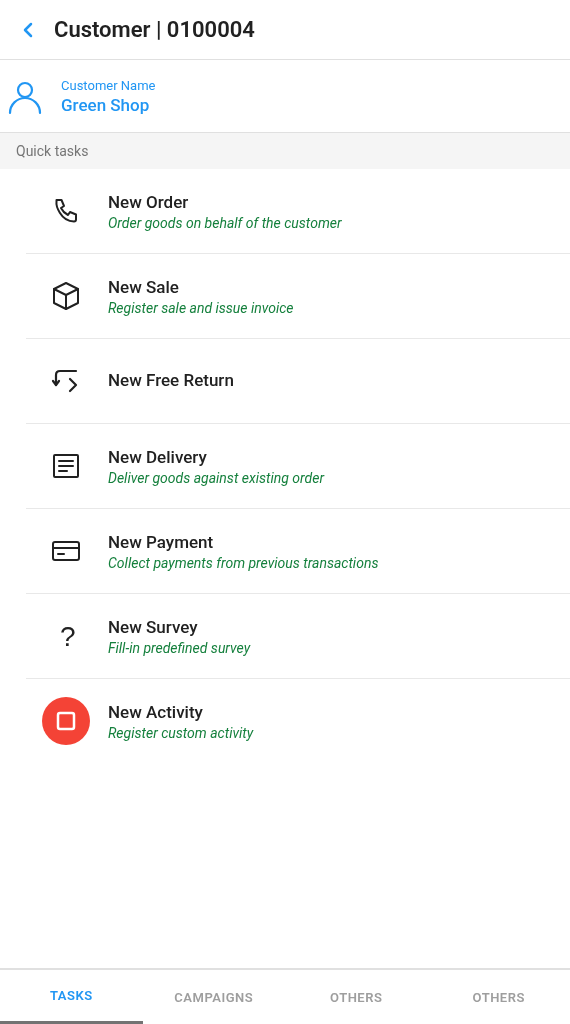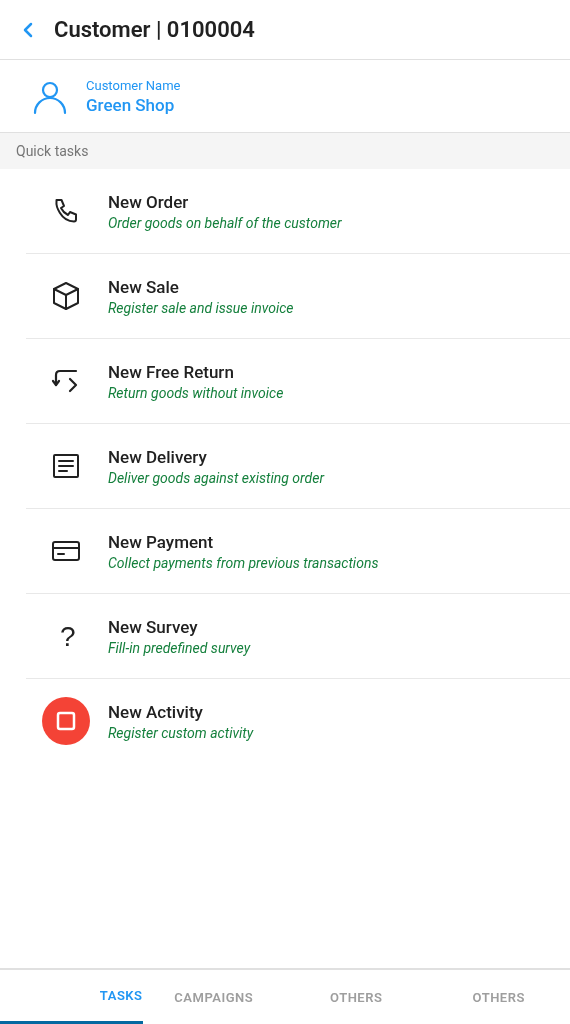--- a/index.html
+++ b/index.html
@@ -40,21 +40,21 @@
     .header-title {
       font-size: 22px;
       font-weight: 600;
       color: #212121;
     }
 
     
     .customer-info {
       display: flex;
       align-items: center;
-      padding: 14px 28px;
+      padding: 14px 3px;
       background: #ffffff;
       border-bottom: 1px solid #e0e0e0;
     }
 
     .customer-avatar {
       width: 44px;
       height: 44px;
       display: flex;
       align-items: center;
       justify-content: center;
@@ -182,22 +182,21 @@
       justify-content: center;
       cursor: pointer;
       font-size: 13px;
       font-weight: 600;
       letter-spacing: 0.5px;
       color: #9e9e9e;
     }
 
     .nav-item.active {
       color: #2196F3;
-      border-bottom: 3px solid #0369a1;
-      justify-content: flex-end;
+      border-bottom: 3px solid #737373;
     }
 
     .page-content {
       padding-bottom: 56px;
     }
   </style>
 </head>
 <body>
 
 <div class="page-content">
@@ -259,21 +258,20 @@
     <div class="task-item">
       <div class="task-icon">
         <svg viewBox="0 0 32 32" fill="none" stroke="#212121" stroke-width="2.2" stroke-linecap="round" stroke-linejoin="round">
           <path d="M6 20 L6 10 Q6 6 10 6 L26 6"></path>
           <polyline points="3,16 6,20 9,16"></polyline>
           <polyline points="20,14 26,20 20,26"></polyline>
         </svg>
       </div>
       <div class="task-text">
         <span class="task-title">New Free Return</span>
-        <span class="task-description">Return goods without invoice</span>
       </div>
     </div>
 
     <div class="task-item">
       <div class="task-icon">
         <svg viewBox="0 0 32 32" fill="none" stroke="#212121" stroke-width="2" stroke-linecap="round" stroke-linejoin="round">
           <rect x="4" y="5" width="24" height="22" rx="1"></rect>
           <line x1="9" y1="11" x2="23" y2="11"></line>
           <line x1="9" y1="16" x2="23" y2="16"></line>
           <line x1="9" y1="21" x2="17" y2="21"></line>

